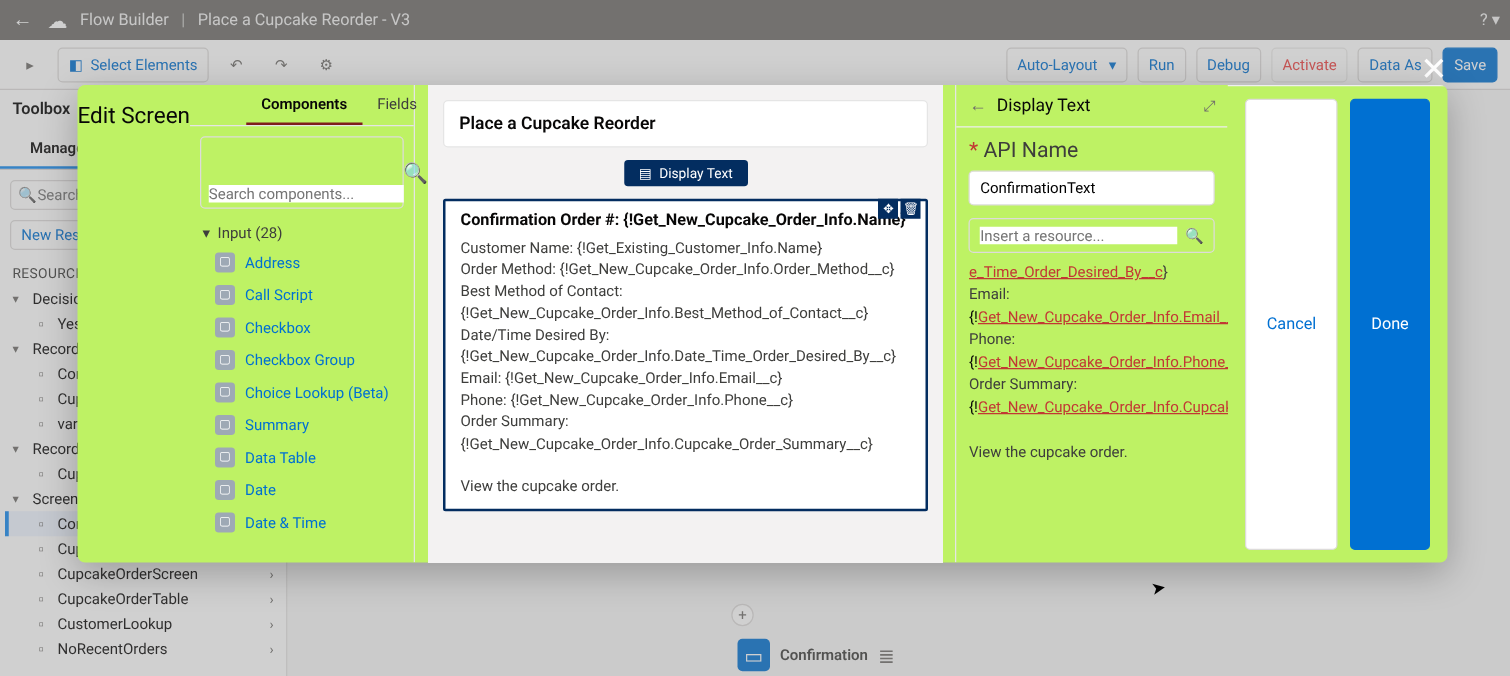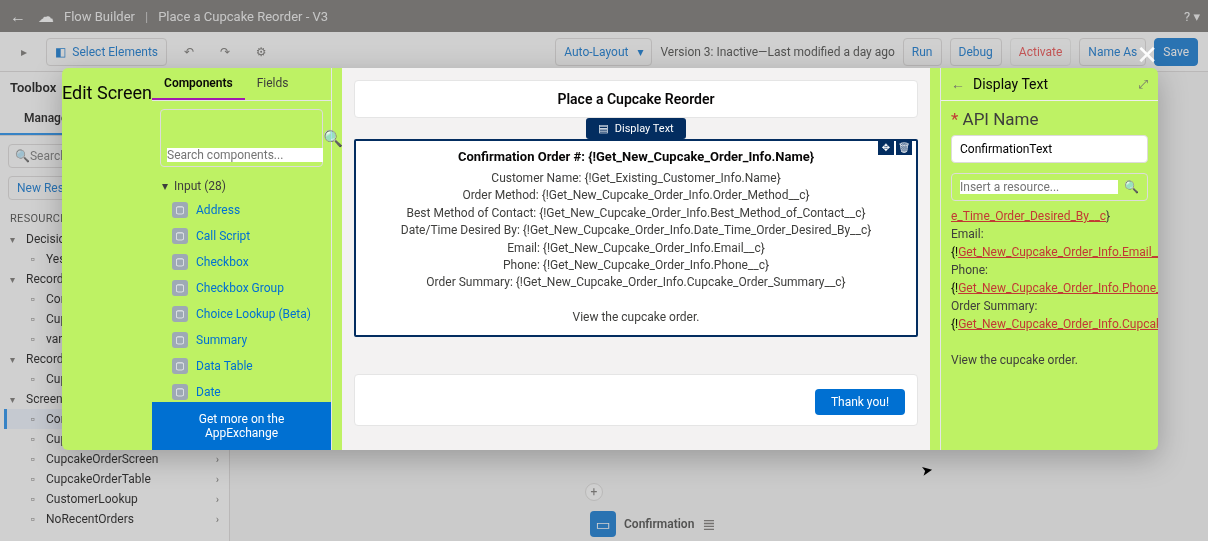--- a/index.html
+++ b/index.html
@@ -52,31 +52,31 @@
 
 .modal { position:absolute; left:62px; top:68px; width:1096px; height:382px; background:#bef264; border-radius:6px; box-shadow:0 8px 30px rgba(0,0,0,.25); display:flex; flex-direction:row; overflow:hidden; }
 .modal-close { position:absolute; right:50px; top:40px; color:#fff; font-size:26px; }
 .modal-title { text-align:center; font-size:18px; color:#080707; padding:14px 0; font-weight:400; }
 .modal-body { flex:1; display:flex; gap:10px; padding:0 0 0 0; overflow:hidden; }
 
 
 .comp-panel { width:180px; border-right:1px solid #e5e5e5; display:flex; flex-direction:column; }
 .comp-tabs { display:flex; border-bottom:1px solid #e5e5e5; }
 .comp-tabs div{ padding:8px 12px; font-size:12px; color:#3e3e3c; }
-.comp-tabs .act{ color:#080707; font-weight:600; border-bottom:2px solid #a21caf; }
+.comp-tabs .act{ color:#080707; font-weight:600; border-bottom:2px solid #7f1d1d;margin-left:45px; }
 .comp-search { margin:8px; display:flex; align-items:center; border:1px solid #dddbda; border-radius:4px; padding:4px 6px; }
 .comp-search input{ border:none; outline:none; flex:1; font-size:12px;margin-top:34px; }
 .comp-group { padding:4px 10px; font-size:12px; color:#3e3e3c; display:flex; gap:6px; align-items:center; }
 .comp-list { flex:1; overflow:auto; }
 .comp-item { display:flex; align-items:center; gap:8px; padding:5px 10px 5px 20px; font-size:12px; color:#0070d2; }
 .comp-item .ci{ width:16px; height:16px; border-radius:3px; background:#9ea9b5; display:inline-block; text-align:center; color:#fff; font-size:10px; line-height:16px;}
 .appex { background:#0070d2; color:#fff; font-size:12px; padding:10px; text-align:center; }
 
 
-.center { flex:1; background:#f3f2f2; padding:12px; display:flex; flex-direction:column; overflow:auto;text-align:center;}
+.center { flex:1; background:#f3f2f2; padding:12px; display:flex; flex-direction:column; gap:10px; overflow:auto;}
 .screen-title { background:#fff; border:1px solid #e5e5e5; border-radius:4px; padding:10px 12px; font-weight:600; font-size:14px; color:#080707;}
 .pill { align-self:center; background:#032d60; color:#fff; font-size:11px; padding:4px 12px; border-radius:3px; display:flex; align-items:center; gap:6px;}
 .pill::before{ content:"▤"; font-size:11px;}
 .dt-box { background:#fff; border:2px solid #032d60; border-radius:2px; padding:8px 12px; font-size:12px; color:#3e3e3c; position:relative;}
 .dt-box h5{ font-size:13px; font-weight:700; color:#080707; margin-bottom:6px;}
 .dt-box p{ font-size:12px; line-height:1.45; }
 .dt-tools { position:absolute; right:4px; top:-2px; display:flex; gap:2px;}
 .dt-tools span{ background:#032d60; color:#fff; font-size:10px; width:16px; height:16px; display:flex; align-items:center; justify-content:center;}
 .thank { align-self:flex-end; margin:4px 0 0; background:#0070d2; color:#fff; font-size:12px; padding:6px 16px; border-radius:4px;}
 
@@ -119,25 +119,24 @@
   </div>
 
   <div class="toolbar-row">
     <span class="tb-btn tb-ic">▸</span>
     <span class="tb-btn">◧ <span>Select Elements</span></span>
     <span class="tb-btn tb-ic">↶</span>
     <span class="tb-btn tb-ic">↷</span>
     <span class="tb-btn tb-ic">⚙</span>
     <span class="tb-divider"></span>
     <span class="tb-btn"><span>Auto-Layout</span>&nbsp;▾</span>
-    <span class="tb-meta">Version 3: Inactive—Last modified a day ago</span>
     <span class="tb-btn" style="color:#0070d2">Run</span>
     <span class="tb-btn" style="color:#0070d2">Debug</span>
     <span class="tb-btn tb-disabled">Activate</span>
-    <span class="tb-btn" style="color:#0070d2">Name As</span>
+    <span class="tb-btn" style="color:#0070d2">Data As</span>
     <span class="tb-btn tb-primary">Save</span>
   </div>
 
   <div class="bg-body">
     <div class="bg-sidebar">
       <h4>Toolbox</h4>
       <div class="bg-tabs">
         <div class="act">Manager</div>
         <div>Elements</div>
       </div>
@@ -292,21 +291,20 @@
           </div>
           <div class="comp-item">
             <span class="ci">▢</span>
             <span>Date</span>
           </div>
           <div class="comp-item">
             <span class="ci">▢</span>
             <span>Date &amp; Time</span>
           </div>
         </div>
-      <div class="appex">Get more on the AppExchange</div>
     </div>
 
     <div class="center">
       <div class="screen-title">Place a Cupcake Reorder</div>
       <span class="pill">
           <span>Display Text</span>
         </span>
       <div class="dt-box">
         <div class="dt-tools">
           <span>✥</span>
@@ -331,15 +329,19 @@
         <input class="txt" value="ConfirmationText" style="">
         <div class="res-search">
           <input placeholder="Insert a resource..." style="">
           <span>🔍</span>
         </div>
         <div class="rt-content" id="rt-content"><span class="lk">e_Time_Order_Desired_By__c</span><span>}</span><br><span>Email:</span><br><span class="merge">{!</span><span class="lk">Get_New_Cupcake_Order_Info.Email__c</span><br><span>Phone:</span><br><span class="merge">{!</span><span class="lk">Get_New_Cupcake_Order_Info.Phone__c</span><br><span>Order Summary:</span><br><span class="merge">{!</span><span class="lk">Get_New_Cupcake_Order_Info.Cupcake_Order_Summary__c</span><br><br><span>View the cupcake order.</span></div>
       </div>
     </div>
   </div>
 
+  <div class="modal-footer">
+    <button class="btn sec">Cancel</button>
+    <button class="btn pr">Done</button>
+  </div>
 </div>
 
 <div class="cursor">➤</div>
 
 </body></html>

